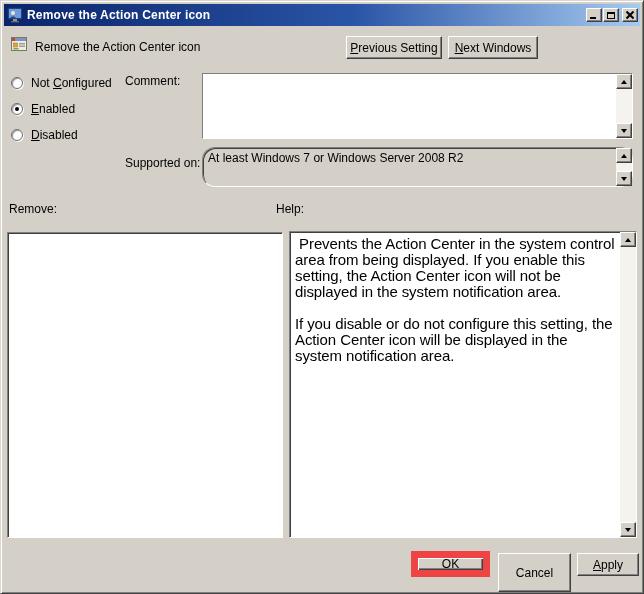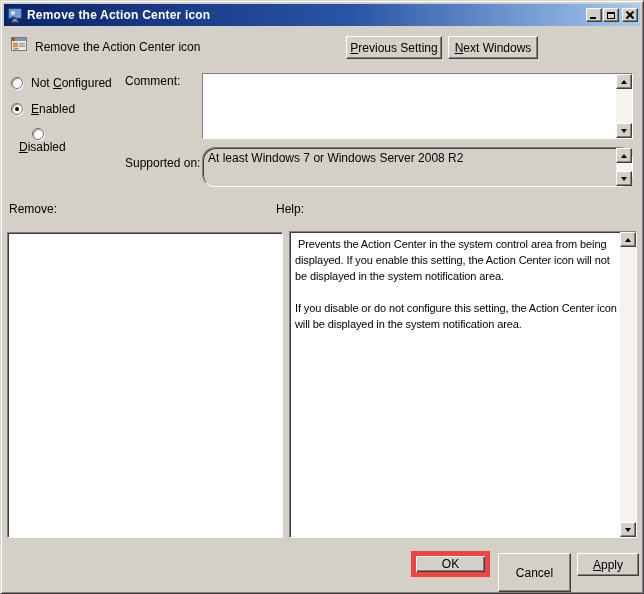--- a/index.html
+++ b/index.html
@@ -65,21 +65,21 @@
   }
 
   
   .setting-icon { position:absolute; left:10px; top:35px; width:16px; height:16px; }
   .setting-name { position:absolute; left:34px; top:39px; white-space:nowrap; }
   .btn-prev { position:absolute; left:345px; top:35px; width:96px; height:23px; }
   .btn-next { position:absolute; left:447px; top:35px; width:90px; height:23px; }
 
   
   .radio-row { position:absolute; left:10px; height:14px; display:flex; align-items:center; }
-  .radio-row.r0 { top:75px; } .radio-row.r1 { top:101px; } .radio-row.r2 { top:127px;flex-direction:column; }
+  .radio-row.r0 { top:75px; } .radio-row.r1 { top:101px; } .radio-row.r2 { top:127px; }
   .radio-circle {
     position:relative; width:12px; height:12px; border-radius:50%;
     background:#fff; border:1px solid #6a6a6a;
     box-shadow: inset 1px 1px 1px #9a9a9a, 1px 1px 0 rgba(255,255,255,0.9);
     flex:0 0 12px;
   }
   .radio-circle.checked::after {
     content:""; position:absolute; left:3px; top:3px; width:4px; height:4px;
     border-radius:50%; background:#000;
   }
@@ -108,21 +108,21 @@
 
   .options-box {
     position:absolute; left:6px; top:231px; width:276px; height:306px; background:#fff;
   }
   .help-box {
     position:absolute; left:288px; top:230px; width:348px; height:307px;
     background:#fff; display:flex;
   }
   .help-text {
     flex:1; padding:4px 2px 4px 5px;
-    font-size:11px; letter-spacing:-0.1px; line-height:16px;
+    font-size:15px; letter-spacing:-0.1px; line-height:16px;
     white-space:pre-wrap; overflow:hidden;
   }
 
   
   .vscroll {
     flex:0 0 16px; width:16px; display:flex; flex-direction:column;
     background:#f4f3ee;
   }
   .scroll-btn {
     height:15px; flex:0 0 15px;
@@ -131,21 +131,21 @@
     display:flex; align-items:center; justify-content:center;
   }
   .scroll-btn.down { margin-top:auto; }
   .tri-up   { width:0; height:0; border-left:3px solid transparent; border-right:3px solid transparent; border-bottom:4px solid #000; }
   .tri-down { width:0; height:0; border-left:3px solid transparent; border-right:3px solid transparent; border-top:4px solid #000; }
   .scroll-track { flex:1; }
 
   
   .btn-ok {
     position:absolute; left:410px; top:550px; width:79px; height:26px;
-    background:#d4d0c8; border:5px solid #ef4444;
+    background:#d4d0c8; border:7px solid #ef4444;
     box-shadow: inset 1px 1px 0 #fff, inset -1px -1px 0 #404040, inset -2px -2px 0 #808080;
     font-family:"Liberation Sans",sans-serif; font-size:12px;
     display:flex; align-items:center; justify-content:center; cursor:default;
   }
   .btn-cancel { position:absolute; left:497px; top:552px; width:73px; height:39px; }
   .btn-apply  { position:absolute; left:576px; top:552px; width:62px; height:23px; }
 </style>
 </head>
 <body>
 

